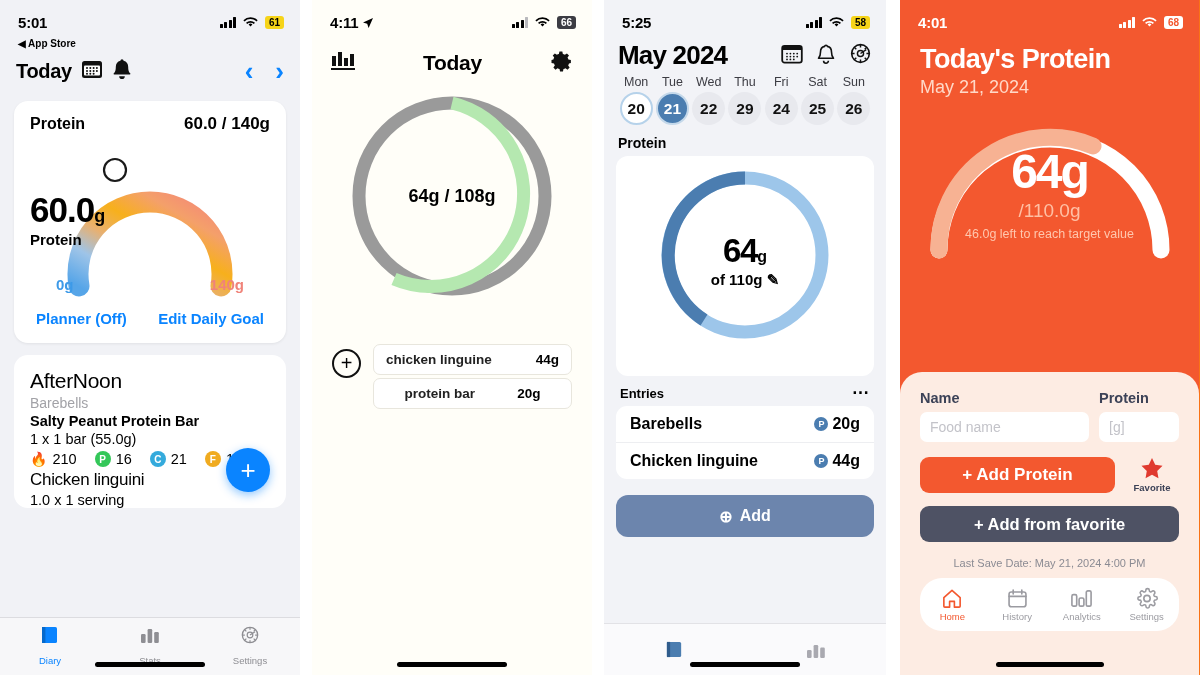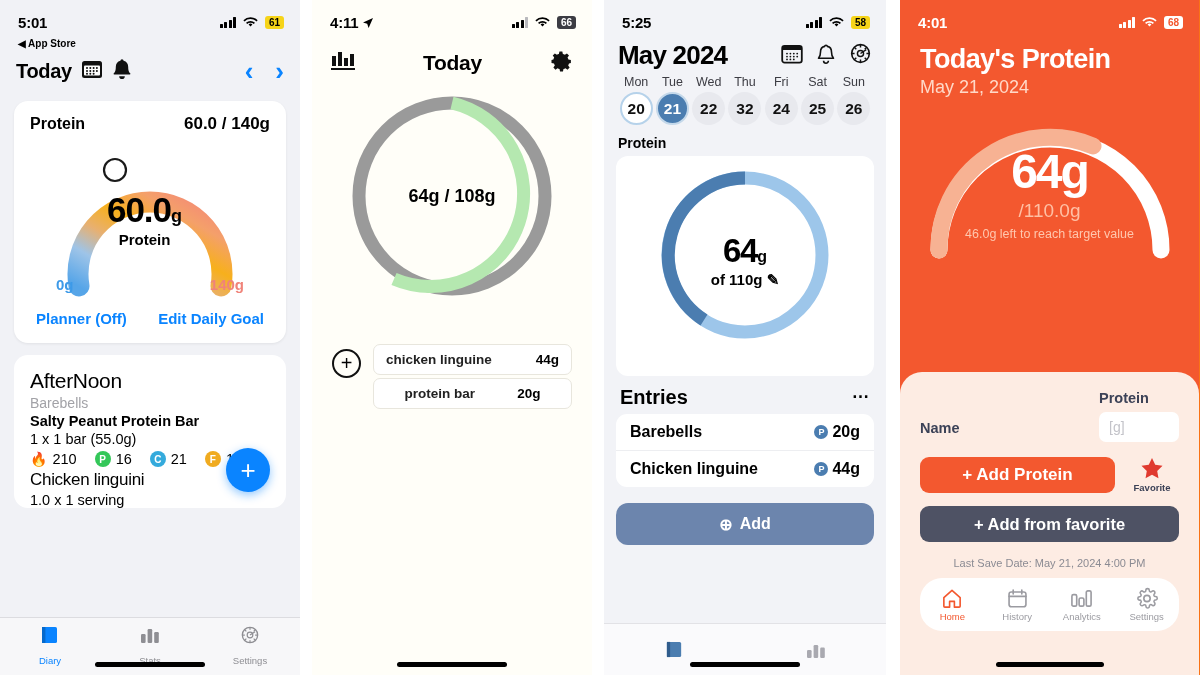--- a/index.html
+++ b/index.html
@@ -53,21 +53,21 @@
   .card {
     background:#fff; border-radius:14px; margin: 8px 14px;
     box-shadow: 0 1px 3px rgba(0,0,0,.07);
   }
   .card-pad { padding: 13px 16px 14px; }
   .p1-row { display:flex; justify-content:space-between; align-items:baseline;}
   .p1-label { font-size:16px; font-weight:700; }
   .p1-value { font-size:17px; font-weight:700; }
   .gauge-wrap { position:relative; width:100%; height:170px; margin-top:4px;}
   .gauge-wrap svg { display:block; margin:0 auto; }
-  .gauge-center { position:absolute; left:0; right:11px; top:52px; text-align:center; }
+  .gauge-center { position:absolute; left:0; right:11px; top:52px; }
   .g-big { font-size:35px; font-weight:800; letter-spacing:-1px;}
   .g-unit { font-size:18px; font-weight:600; }
   .g-sub { font-size:15px; font-weight:600; margin-top:1px;}
   .g-ends { position:absolute; top:138px; left:0; right:0; display:flex; justify-content:space-between; padding: 0 26px;}
   .g-min { font-size:15px; font-weight:700; color:#3d9ae8;}
   .g-max { font-size:15px; font-weight:700; color:#f08379;}
   .p1-links { display:flex; justify-content:space-between; padding: 2px 6px 2px; }
   .p1-link { font-size:15px; font-weight:700; color:#0a84ff; }
   .meal-card { background:#fff; border-radius:14px; margin: 12px 14px 0; padding: 14px 16px 0; position:relative;}
   .meal-title { font-size:21px; font-weight:400; letter-spacing:-.3px; }
@@ -135,21 +135,21 @@
   .p3-section-title { font-size:14px; font-weight:700; padding: 10px 14px 5px; }
   .p3-card { background:#fff; border-radius:12px; margin: 0 12px; padding: 10px 0 14px; }
   .p3-ring-wrap { position:relative; width:100%; height:196px; }
   .p3-ring-wrap svg { display:block; margin:0 auto; }
   .p3-ring-center { position:absolute; top:66px; left:0; right:0; text-align:center; }
   .p3-big { font-size:33px; font-weight:800; letter-spacing:-1.2px;}
   .p3-bigu { font-size:16px; font-weight:700;}
   .p3-of { font-size:15px; font-weight:700; margin-top:1px;}
   .p3-entries-head { display:flex; align-items:center; justify-content:space-between;
     padding: 10px 16px 5px; }
-  .p3-entries-title { font-size:20px; font-weight:700; }
+  .p3-entries-title { font-size:13px; font-weight:700; }
   .dots3 { font-size:17px; font-weight:700; letter-spacing:1px; line-height:.5; }
   .p3-ecard { background:#fff; border-radius:11px; margin: 0 12px; overflow:hidden; }
   .p3-erow { display:flex; justify-content:space-between; align-items:center;
     padding: 9px 14px; font-size:16px; font-weight:700; }
   .p3-erow + .p3-erow { border-top:1px solid #edeef1; }
   .p3-eval { display:flex; align-items:center; gap:4px; }
   .pbadge { width:14px; height:14px; border-radius:50%; background:#4b7db0; color:#fff;
     font-size:9px; font-weight:700; display:inline-flex; align-items:center; justify-content:center;}
   .p3-add { margin: 16px 12px 0; background:#6c85ad; border-radius:12px;
     height:42px; display:flex; align-items:center; justify-content:center; gap:7px;
@@ -491,21 +491,21 @@
         <div class="p3-date outline">
             <div class="dot">20</div>
           </div>
         <div class="p3-date selected">
             <div class="dot">21</div>
           </div>
         <div class="p3-date">
             <div class="dot">22</div>
           </div>
         <div class="p3-date">
-            <div class="dot">32</div>
+            <div class="dot">29</div>
           </div>
         <div class="p3-date">
             <div class="dot">24</div>
           </div>
         <div class="p3-date">
             <div class="dot">25</div>
           </div>
         <div class="p3-date">
             <div class="dot">26</div>
           </div>
@@ -610,20 +610,21 @@
         <div class="p4-big">64g</div>
         <div class="p4-goal">/110.0g</div>
         <div class="p4-left">46.0g left to reach target value</div>
       </div>
     </div>
 
     <div class="p4-sheet">
       <div class="p4-formrow">
         <div class="p4-fieldname">
           <span class="p4-flabel">Name</span>
+          <input class="p4-input" placeholder="Food name" style="">
         </div>
         <div class="p4-fieldprot">
           <span class="p4-flabel">Protein</span>
           <input class="p4-input" placeholder="[g]" style="">
         </div>
       </div>
 
       <div class="p4-btnrow">
         <div class="p4-addbtn">+ Add Protein</div>
         <div class="p4-fav">

